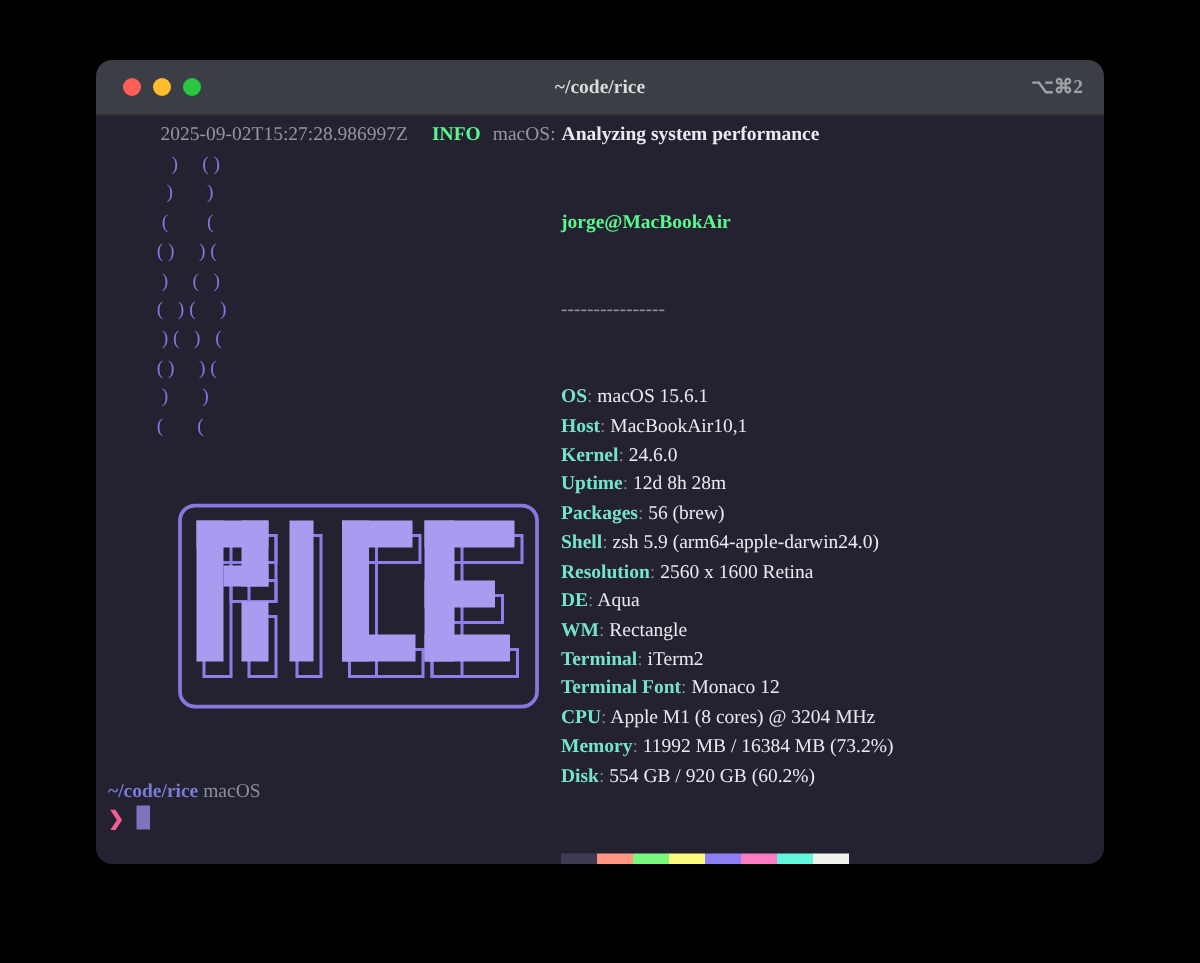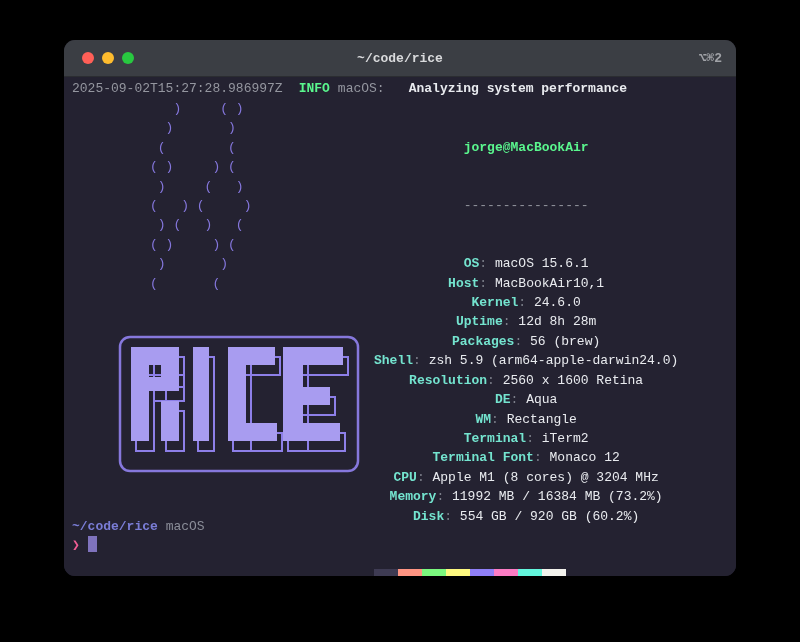--- a/index.html
+++ b/index.html
@@ -1,46 +1,46 @@
 <!DOCTYPE html>
 <html style="--win-bg: #242231; --titlebar-bg: #3b3e44; --title-fg: #d9dadc; --shortcut-fg: #a0a2a7; --tl-red: #ff5f57; --tl-yellow: #febc2e; --tl-green: #28c840; --fg-dim: #94969f; --fg-white: #e9ebef; --green: #5af78e; --teal: #74e4cf; --colon: #7c7f8a; --steam: #8577dd; --logo-fill: #a89cf0; --logo-stroke: #8d7fe8; --logo-border: #8678dc; --path: #7a7dd6; --branch: #8b8e99; --prompt-pink: #f25d94; --cursor: #7f73bd;"><head>
 <meta charset="utf-8">
 <style>
   html,body{margin:0;padding:0;background:#000;width:800px;height:642px;overflow:hidden;}
   .stage{position:relative;width:636px;height:642px;background:#000;
-         font-family:Liberation Mono, monospace;}
+         font-family:Liberation Serif, serif;}
   .window{position:absolute;left:64px;top:40px;width:672px;height:536px;
           border-radius:11px;overflow:hidden;background:var(--win-bg);
           box-shadow:0 22px 55px rgba(0,0,0,.75), 0 4px 14px rgba(0,0,0,.6);}
   
   .titlebar{height:36px;background:var(--titlebar-bg);display:flex;align-items:center;
             position:relative;border-bottom:1px solid #2b2d31;}
   .lights{display:flex;gap:8px;margin-left:18px;}
   .light{width:12px;height:12px;border-radius:50%;display:inline-block;}
   .light.red{background:var(--tl-red);}
   .light.yellow{background:var(--tl-yellow);}
   .light.green{background:var(--tl-green);}
   .title{position:absolute;left:0;right:0;text-align:center;color:var(--title-fg);
          font-weight:bold;font-size:13px;pointer-events:none;}
   .shortcut{position:absolute;right:14px;color:var(--shortcut-fg);font-size:13px;font-weight:bold;}
   
   .content{position:relative;height:500px;background:var(--win-bg);
            font-size:13px;line-height:19.4px;}
   .log-line{position:absolute;left:8px;top:2px;white-space:pre;}
-  .ts{color:var(--fg-dim);}
+  .ts{color:var(--fg-dim);margin-left:35px;}
   .lvl{color:var(--green);font-weight:bold;margin-left:16px;}
   .src{color:var(--fg-dim);margin-left:8px;}
-  .msg{color:var(--fg-white);font-weight:bold;margin-left:24px;}
+  .msg{color:var(--fg-white);font-weight:bold;margin-left:4px;}
   .steam{position:absolute;left:8px;top:22px;margin:0;color:var(--steam);
          font:inherit;line-height:19.4px;white-space:pre;}
   .logo{position:absolute;left:54px;top:258px;}
   .logo .echo{fill:none;stroke:var(--logo-stroke);stroke-width:2;}
   .logo .fill{fill:var(--logo-fill);}
   .logo .frame{fill:none;stroke:var(--logo-border);stroke-width:2.5;}
-  .fetch{position:absolute;left:310px;top:22px;white-space:pre;text-align:center;}
+  .fetch{position:absolute;left:310px;top:22px;white-space:pre;}
   .userhost{color:var(--green);font-weight:bold;}
   .sep{color:var(--fg-dim);}
   .info-label{color:var(--teal);font-weight:bold;}
   .info-colon{color:var(--colon);}
   .info-value{color:var(--fg-white);}
   .palette{margin-top:4px;}
   .palette-row{display:flex;height:21px;}
   .swatch{width:24px;height:21px;}
   .promptarea{position:absolute;left:8px;top:440px;}
   .path{color:var(--path);font-weight:bold;}

